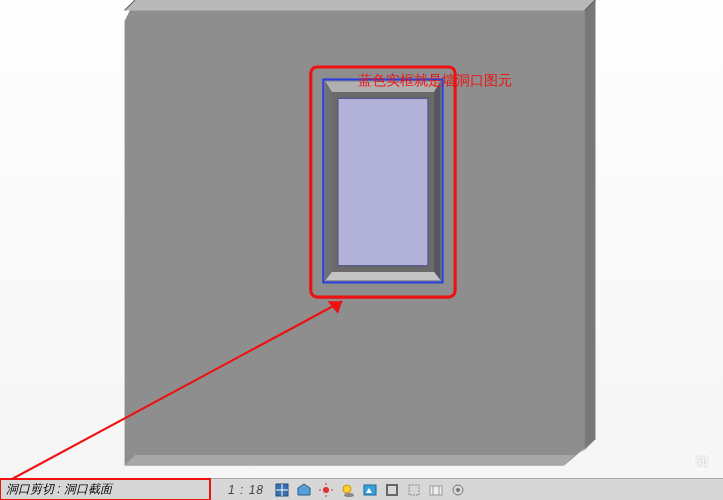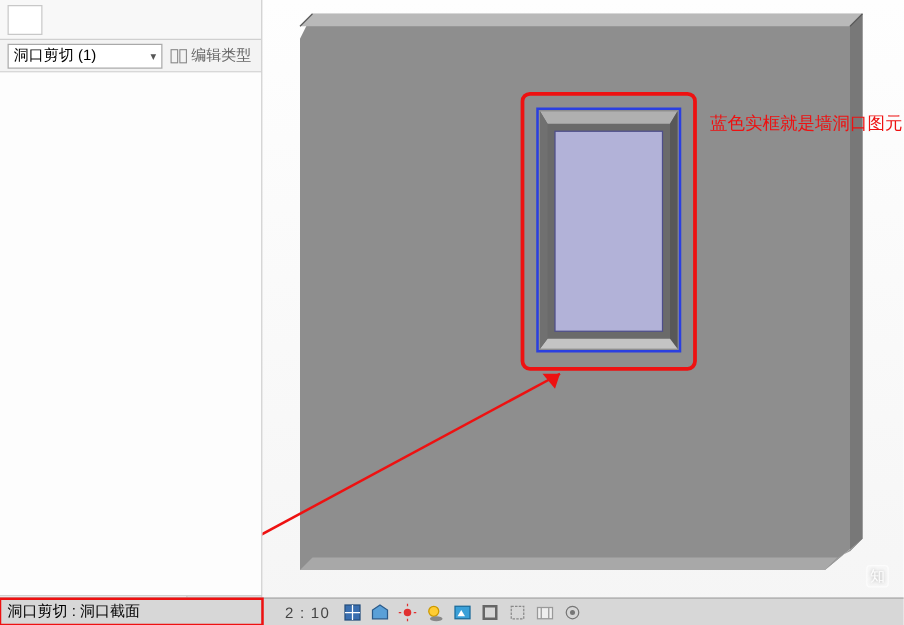--- a/index.html
+++ b/index.html
@@ -13,62 +13,37 @@
   .type-select .chev { font-size: 9px; color: #555; }
   .edit-type { display: flex; align-items: center; gap: 3px; color: #666; padding: 0 2px; }
   .edit-type-icon { width: 14px; height: 14px; display: inline-block; }
   .edit-type-icon svg { width: 14px; height: 14px; }
   .props-body { flex: 1; background: #fdfdfd; }
   .props-footer { height: 24px; display: flex; border-top: 1px solid #d0d0d0; }
   .props-footer .help { flex: 1; padding: 4px 6px; color: #3a6ea5; background: #e9e9e9; cursor: pointer; }
   .props-footer .apply { width: 60px; text-align: center; padding: 4px 0; background: #dcdcdc; color: #6b6b6b; border-left: 1px solid #c4c4c4; }
   .viewport { flex: 1; position: relative; background: linear-gradient(#fefefe, #f5f5f5); }
   .viewport svg { position: absolute; inset: 0; width: 100%; height: 100%; }
-  .status-bar { position: absolute; left: 0; right: 0; bottom: 0; height: 22px; background: #d7d7d7; border-top: 1px solid #aaa; display: flex; align-items: center; z-index: 5; }
+  .status-bar { position: absolute; left: 0; right: 0; bottom: 0; height: 22px; background: #d7d7d7; border-top: 1px solid #aaa; display: flex; align-items: center; z-index: 5; font-style: italic; }
   .status-left { width: 210px; height: 100%; padding: 0 6px; display: flex; align-items: center; background: #d7d7d7; border-right: 1px solid #bdbdbd; }
   .status-left.outlined { outline: 2px solid #e11; outline-offset: -1px; }
   .view-controls { flex: 1; display: flex; align-items: center; gap: 10px; padding: 0 18px; color: #444; }
   .view-controls .scale { letter-spacing: 1px; }
   .icon-strip { display: flex; align-items: center; gap: 6px; }
   .vc-icon { width: 16px; height: 16px; display: flex; align-items: center; justify-content: center; }
   .vc-icon svg { width: 16px; height: 16px; }
   .annotation-label { position: absolute; color: #e11; font-size: 14px; font-weight: 500; white-space: nowrap; }
   .watermark { position: absolute; right: 12px; bottom: 30px; color: #fff; opacity: 0.85; font-size: 16px; text-shadow: 0 0 3px rgba(0,0,0,.35); display: flex; align-items: center; gap: 6px; pointer-events: none; }
   .watermark-icon { width: 18px; height: 18px; display: inline-flex; align-items: center; justify-content: center; border: 1px solid rgba(255,255,255,.8); border-radius: 3px; font-size: 12px; }
 </style>
 </head>
 <body>
 
 <div class="app">
 
-  <div class="left-panel">
-    <div class="top-preview">
-      <div class="preview-swatch"></div>
-    </div>
-    <div class="type-row">
-      <div class="type-select">
-        <span>洞口剪切 (1)</span>
-        <span class="chev">▾</span>
-      </div>
-      <div class="edit-type">
-        <span class="edit-type-icon">
-          <svg viewBox="0 0 16 16">
-              <rect x="1" y="2" width="6" height="12" fill="none" stroke="#888"></rect>
-              <rect x="9" y="2" width="6" height="12" fill="none" stroke="#888"></rect>
-            </svg>
-        </span>
-        <span>编辑类型</span>
-      </div>
-    </div>
-    <div class="props-body"></div>
-    <div class="props-footer">
-      <div class="help">属性帮助</div>
-      <div class="apply">应用</div>
-    </div>
-  </div>
 
   <div class="viewport">
     <svg viewBox="0 0 513 478">
 
       <g>
         <polygon points="40,0 480,0 480,420 450,445 30,445 30,20" fill="#8e8e8e"></polygon>
         <polygon points="40,0 480,0 470,10 30,10" fill="#b9b9b9"></polygon>
         <polygon points="30,10 30,445 40,455 40,20" fill="#6b6b6b" opacity="0"></polygon>
         <polygon points="480,0 480,420 470,430 470,10" fill="#787878"></polygon>
         <polygon points="30,445 450,445 460,435 40,435" fill="#a8a8a8"></polygon>
@@ -91,33 +66,33 @@
       </g>
 
       <rect x="208" y="64" width="138" height="220" fill="none" stroke="#e11" stroke-width="3" rx="6" ry="6"></rect>
 
       <g>
         <line x1="-100" y1="470" x2="238" y2="288" stroke="#e11" stroke-width="2"></line>
         <polygon points="238,288 224,288 234,300" fill="#e11"></polygon>
       </g>
     </svg>
 
-    <div class="annotation-label" style="left:358px; top:90px;">蓝色实框就是墙洞口图元</div>
+    <div class="annotation-label" style="left:358px; top:72px;">蓝色实框就是墙洞口图元</div>
 
     <div class="watermark">
       <span class="watermark-icon">知</span>
     </div>
   </div>
 
   <div class="status-bar">
     <div class="status-left outlined">
       <span>洞口剪切 : 洞口截面</span>
     </div>
     <div class="view-controls">
-      <span class="scale">2 : 10</span>
+      <span class="scale">1 : 18</span>
       <div class="icon-strip">
         <span class="vc-icon">
             <svg viewBox="0 0 16 16">
               <rect x="2" y="2" width="12" height="12" fill="#3a6fb0"></rect>
               <rect x="2" y="2" width="12" height="12" fill="none" stroke="#254e7d"></rect>
               <line x1="2" y1="8" x2="14" y2="8" stroke="#fff"></line>
               <line x1="8" y1="2" x2="8" y2="14" stroke="#fff"></line>
             </svg>
           </span>
         <span class="vc-icon">

